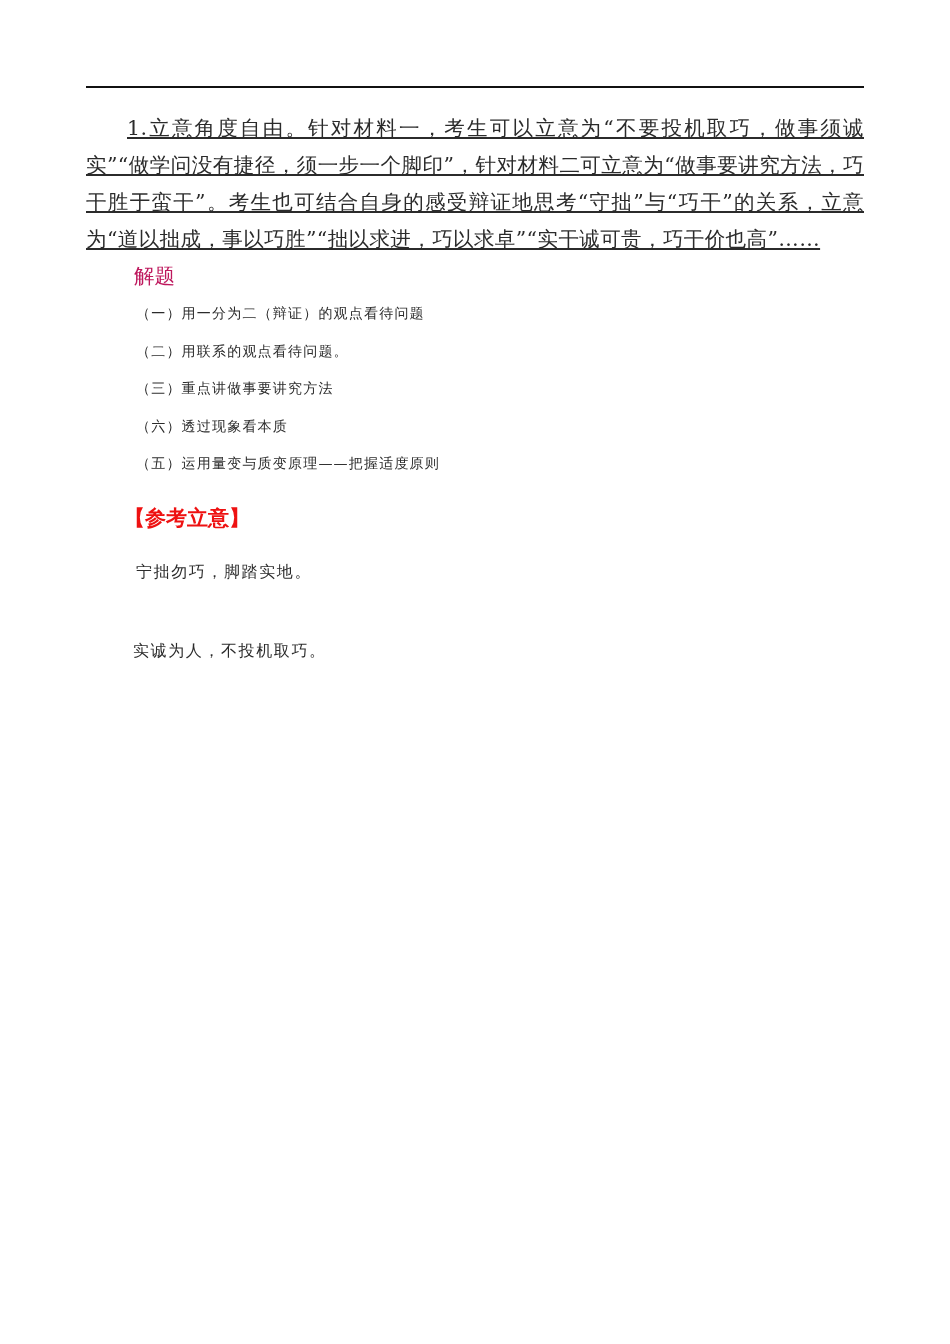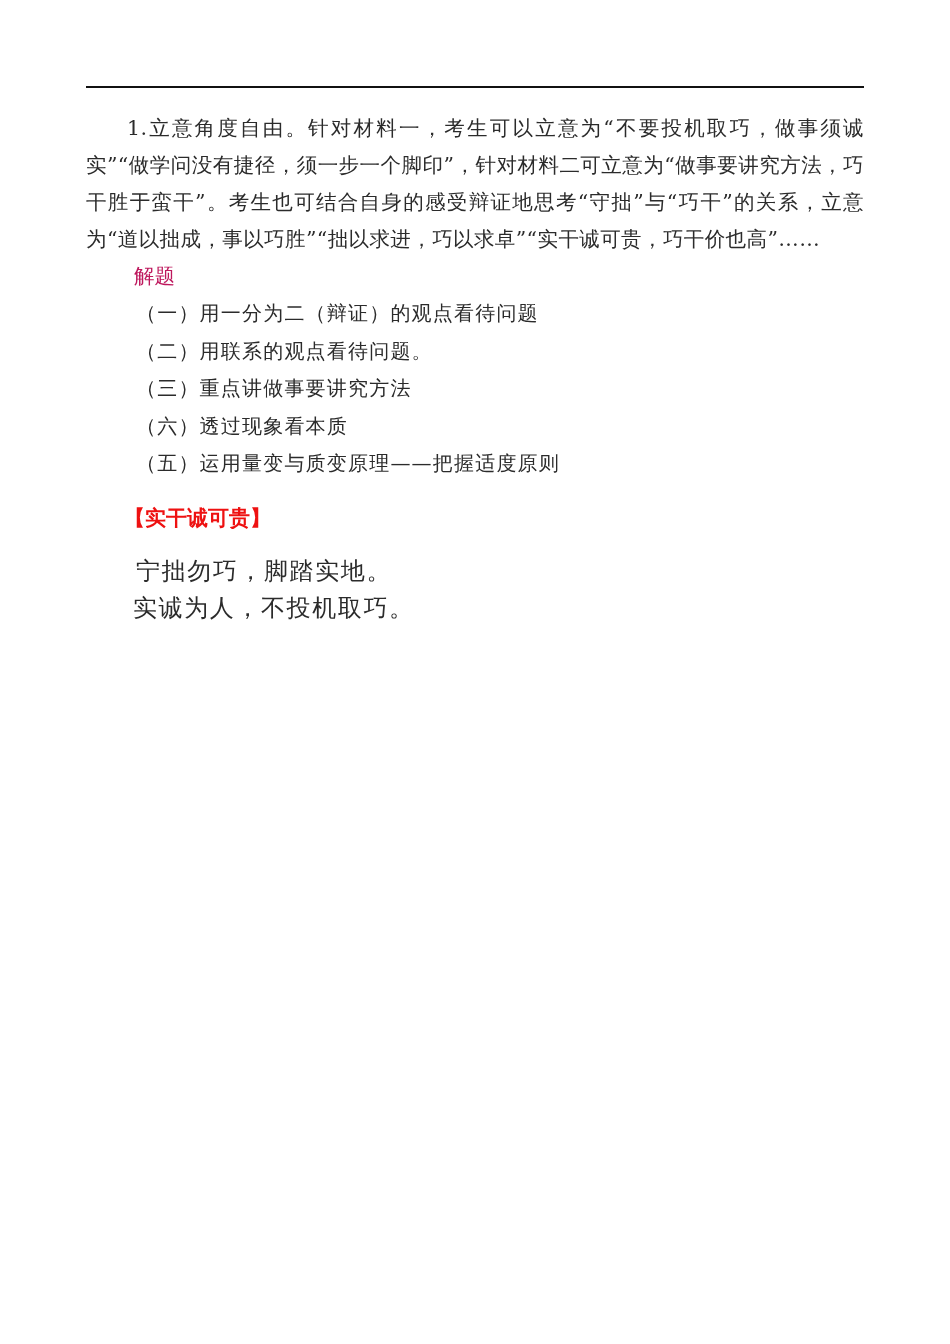--- a/index.html
+++ b/index.html
@@ -29,63 +29,64 @@
       top: 110px;
       width: 778px;
     }
     .para {
       font-size: 20.5px;
       line-height: 37px;
       margin: 0;
       text-indent: 2em;
       text-align: justify;
       letter-spacing: 0.4px;
+      text-decoration: underline;
     }
     .heading-red {
       font-size: 20.5px;
       line-height: 37px;
       margin: 0;
       padding-left: 48px;
       color: #be185d;
     }
     .em-red {
       color: #e8151b;
       font-weight: bold;
       font-family: "DejaVu Sans", "Liberation Sans", sans-serif;
     }
     .list {
       margin: 0;
       padding: 0;
       list-style: none;
     }
     .list li {
-      font-size: 20px;
+      font-size: 14px;
       line-height: 37.5px;
       padding-left: 50px;
       letter-spacing: 1.2px;
     }
     .ref-title {
       margin-top: 18px;
       padding-left: 38px;
       font-family: "DejaVu Sans", "Liberation Sans", sans-serif;
       font-weight: bold;
       font-size: 21px;
       line-height: 34px;
       color: #ee1111;
     }
     .ref-items {
       margin-top: 18px;
     }
     .ref-items div {
-      font-size: 24px;
+      font-size: 16px;
       line-height: 37px;
       letter-spacing: 1.6px;
     }
     .ref-items .r1 { padding-left: 50px; }
-    .ref-items .r2 { padding-left: 47px; }
+    .ref-items .r2 { padding-left: 47px; margin-top: 42px; }
   </style>
 </head>
 <body>
 
 <div class="header-rule"></div>
 
 <div class="page">
 
   <p class="para">1.立意角度自由。针对材料一，考生可以立意为“不要投机取巧，做事须诚实”“做学问没有捷径，须一步一个脚印”，针对材料二可立意为“做事要讲究方法，巧干胜于蛮干”。考生也可结合自身的感受辩证地思考“守拙”与“巧干”的关系，立意为“道以拙成，事以巧胜”“拙以求进，巧以求卓”“实干诚可贵，巧干价也高”……</p>
 
@@ -95,20 +96,20 @@
 
 
   <ul class="list">
     <li>（一）用一分为二（辩证）的观点看待问题</li>
     <li>（二）用联系的观点看待问题。</li>
     <li>（三）重点讲做事要讲究方法</li>
     <li>（六）透过现象看本质</li>
     <li>（五）运用量变与质变原理——把握适度原则</li>
   </ul>
 
-  <div class="ref-title">【实干诚可贵】</div>
+  <div class="ref-title">【参考立意】</div>
 
   <div class="ref-items">
     <div class="r1">宁拙勿巧，脚踏实地。</div>
     <div class="r2">实诚为人，不投机取巧。</div>
   </div>
 
 </div>
 
 </body></html>

